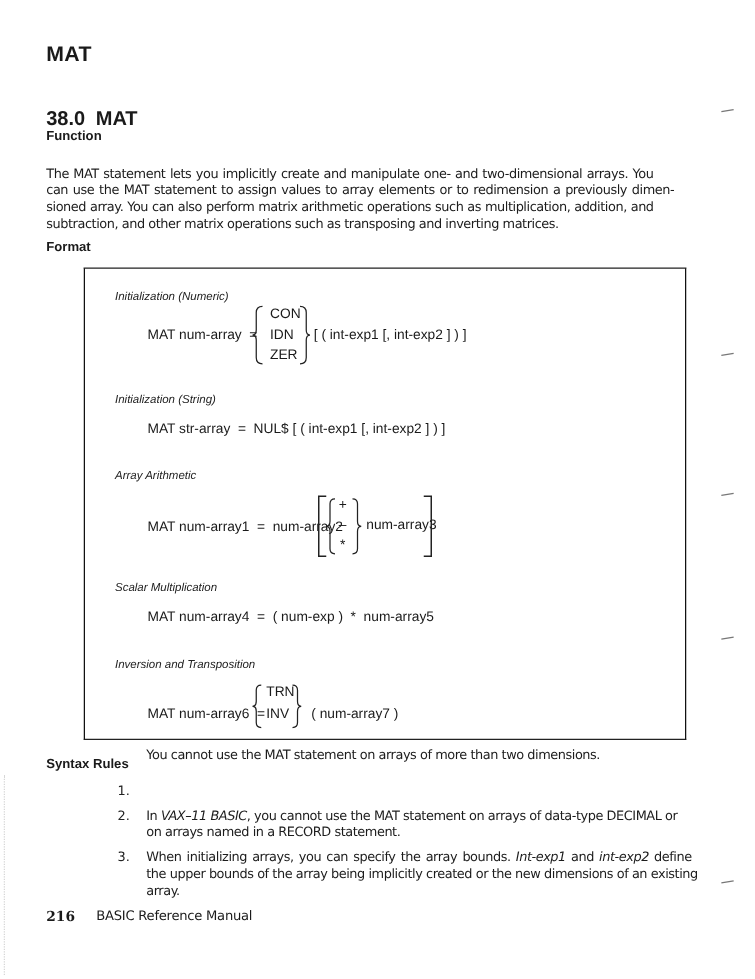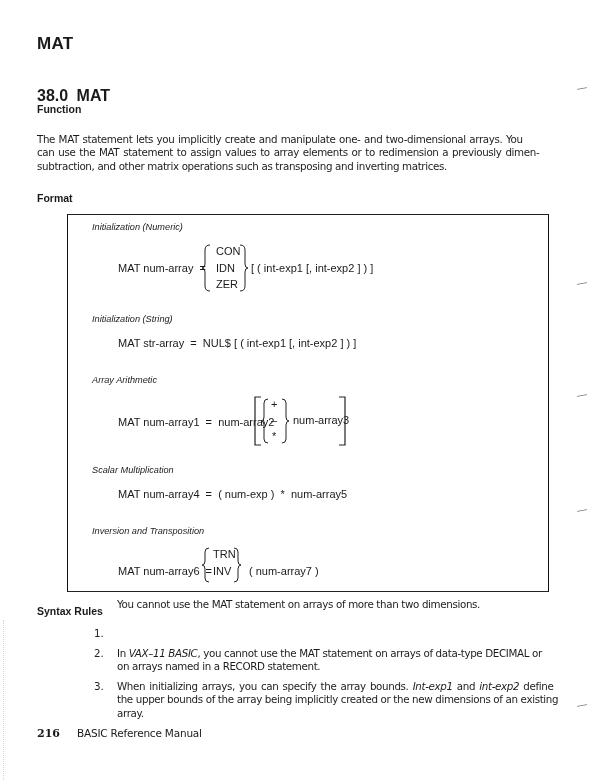--- a/index.html
+++ b/index.html
@@ -75,27 +75,28 @@
 </head>
 <body>
 
 <div class="abs running-head">MAT</div>
 <div class="abs section-title">38.0   MAT</div>
 
 <div class="abs subhead" style="left:37px; top:103px;">Function</div>
 <div class="abs body-text para">
   <div style="word-spacing:0.6px;">The MAT statement lets you implicitly create and manipulate one- and two-dimensional arrays. You</div>
   <div style="word-spacing:0.9px;">can use the MAT statement to assign values to array elements or to redimension a previously dimen-</div>
+  <div style="word-spacing:0.2px;">sioned array. You can also perform matrix arithmetic operations such as multiplication, addition, and</div>
   <div>subtraction, and other matrix operations such as transposing and inverting matrices.</div>
 </div>
 
 <div class="abs subhead" style="left:37px; top:192px;">Format</div>
 <div class="abs format-box"></div>
 
-<div class="abs fmt-label" style="left:92px; top:222px;">Initialization (Numeric)</div>
+<div class="abs fmt-label" style="left:92px; top:232px;">Initialization (Numeric)</div>
 <div class="abs fmt" style="left:118px; top:262px;">MAT num-array  =</div>
 <svg class="brace" style="left:201px; top:244px;" width="12" height="48">
   <path d="M9 1 Q4 1 4 6 L4 20 Q4 24 1 24 Q4 24 4 28 L4 42 Q4 47 9 47" fill="none" stroke="#222" stroke-width="1"></path>
 </svg>
 <div class="abs fmt" style="left:216px; top:245px;">CON</div>
 <div class="abs fmt" style="left:216px; top:262px;">IDN</div>
 <div class="abs fmt" style="left:216px; top:278px;">ZER</div>
 <svg class="brace" style="left:237px; top:244px;" width="12" height="48">
   <path d="M3 1 Q8 1 8 6 L8 20 Q8 24 11 24 Q8 24 8 28 L8 42 Q8 47 3 47" fill="none" stroke="#222" stroke-width="1"></path>
 </svg>

